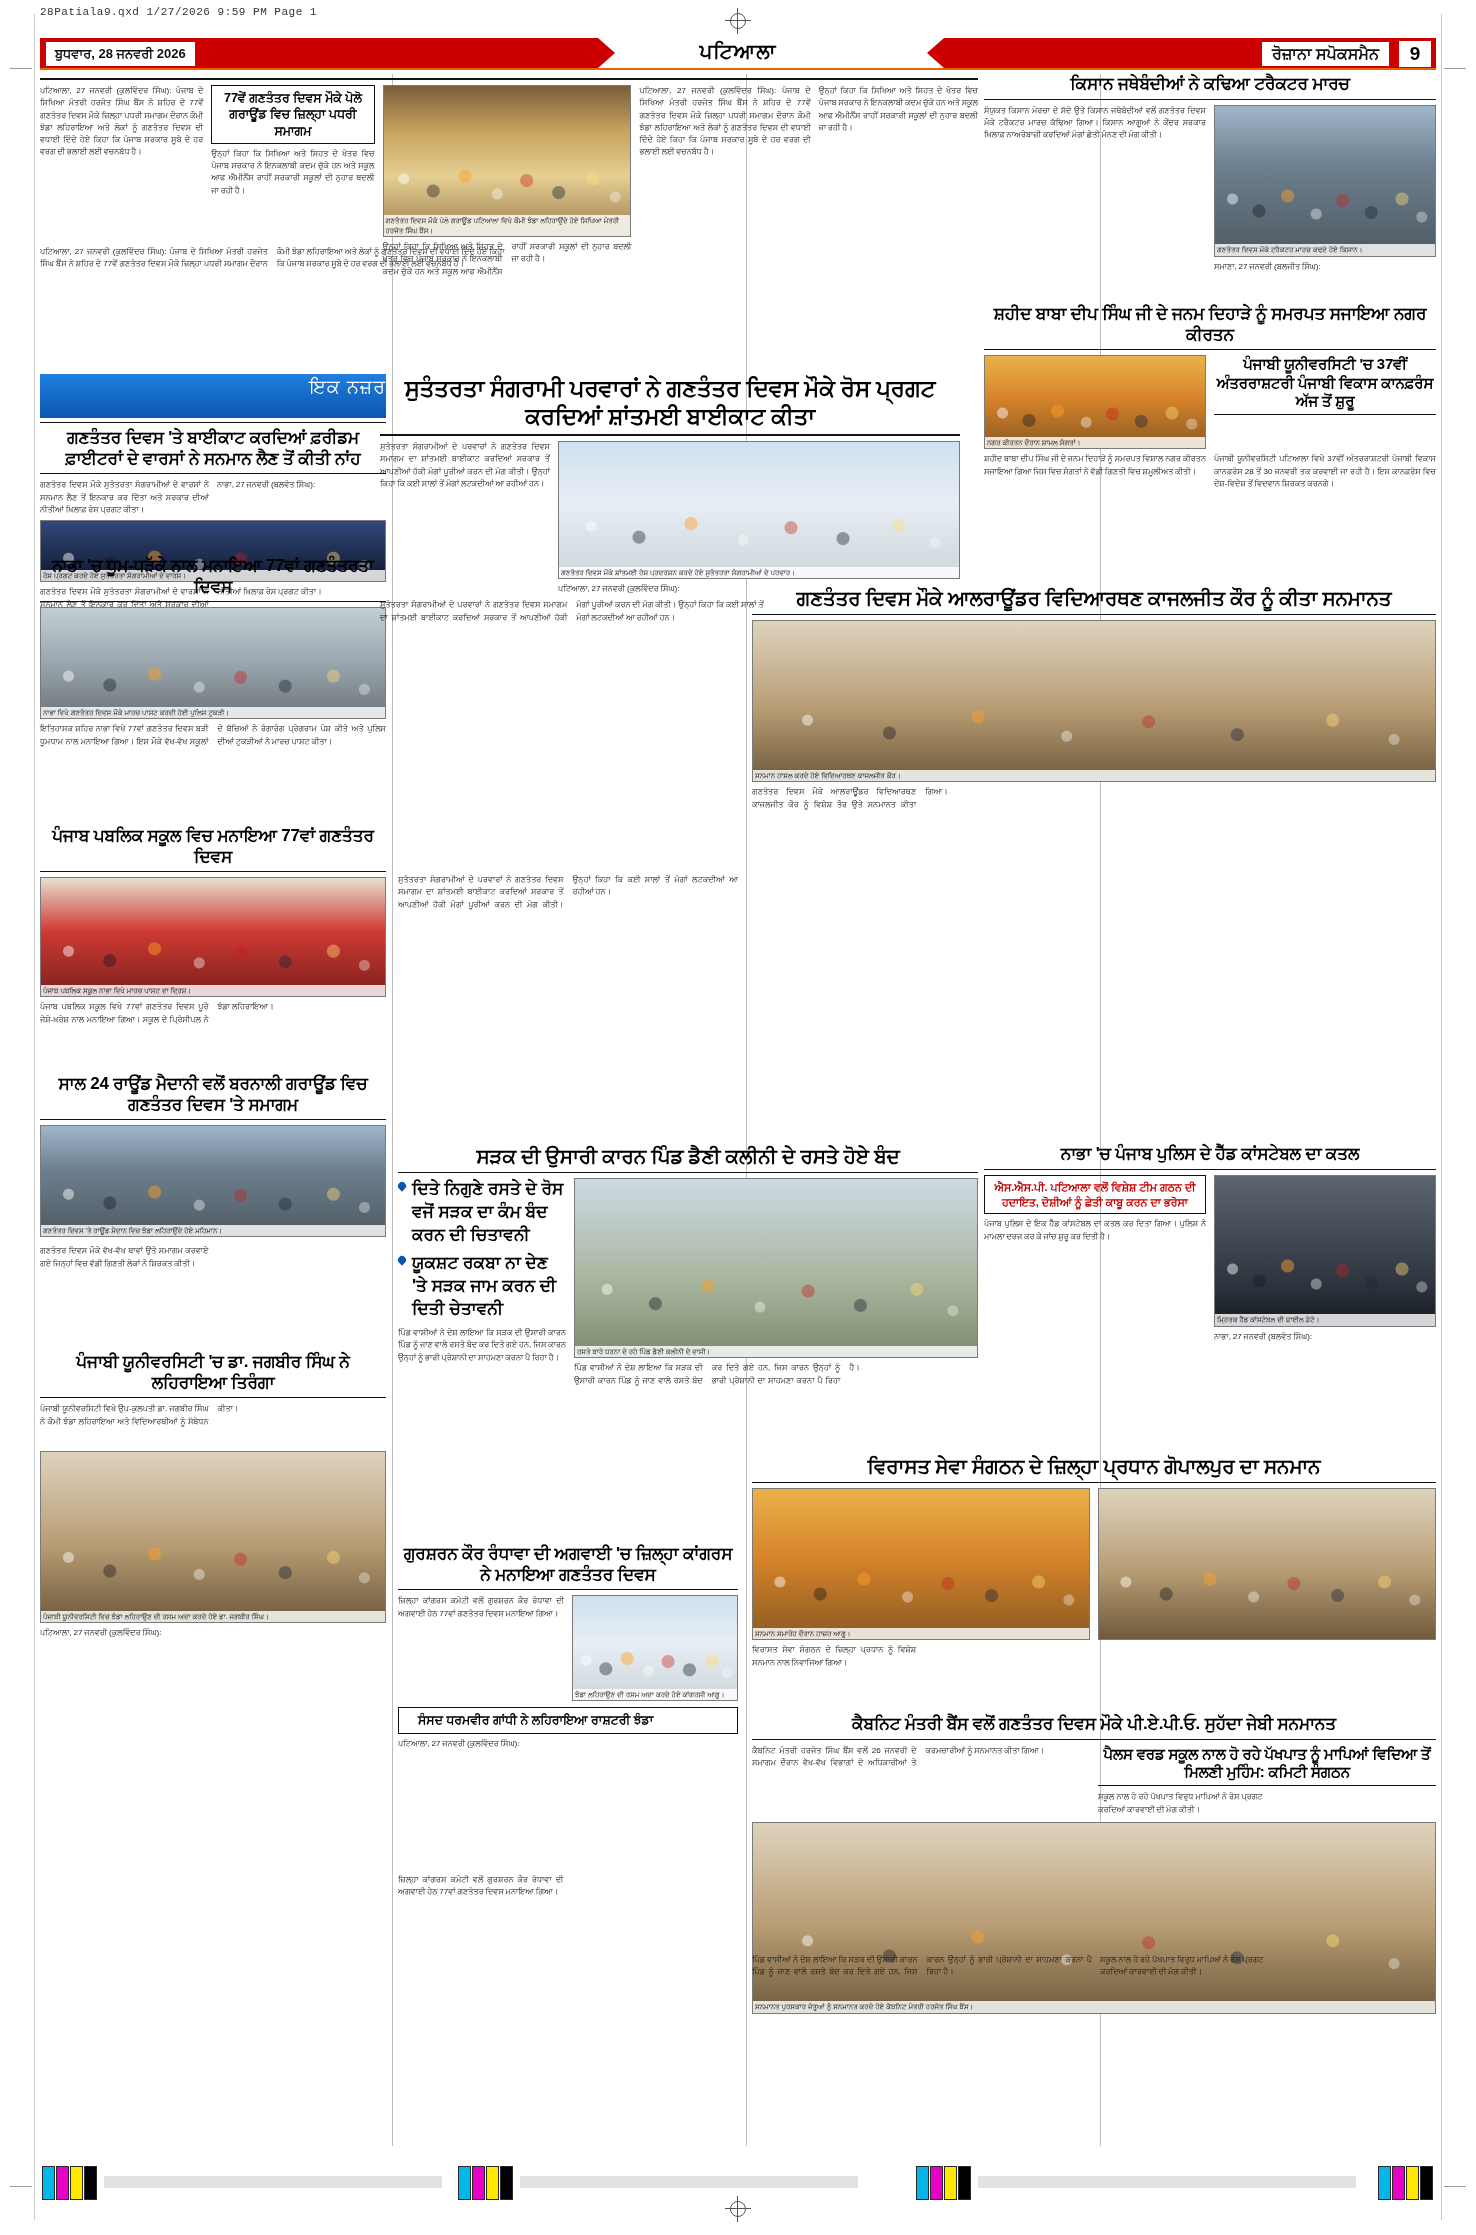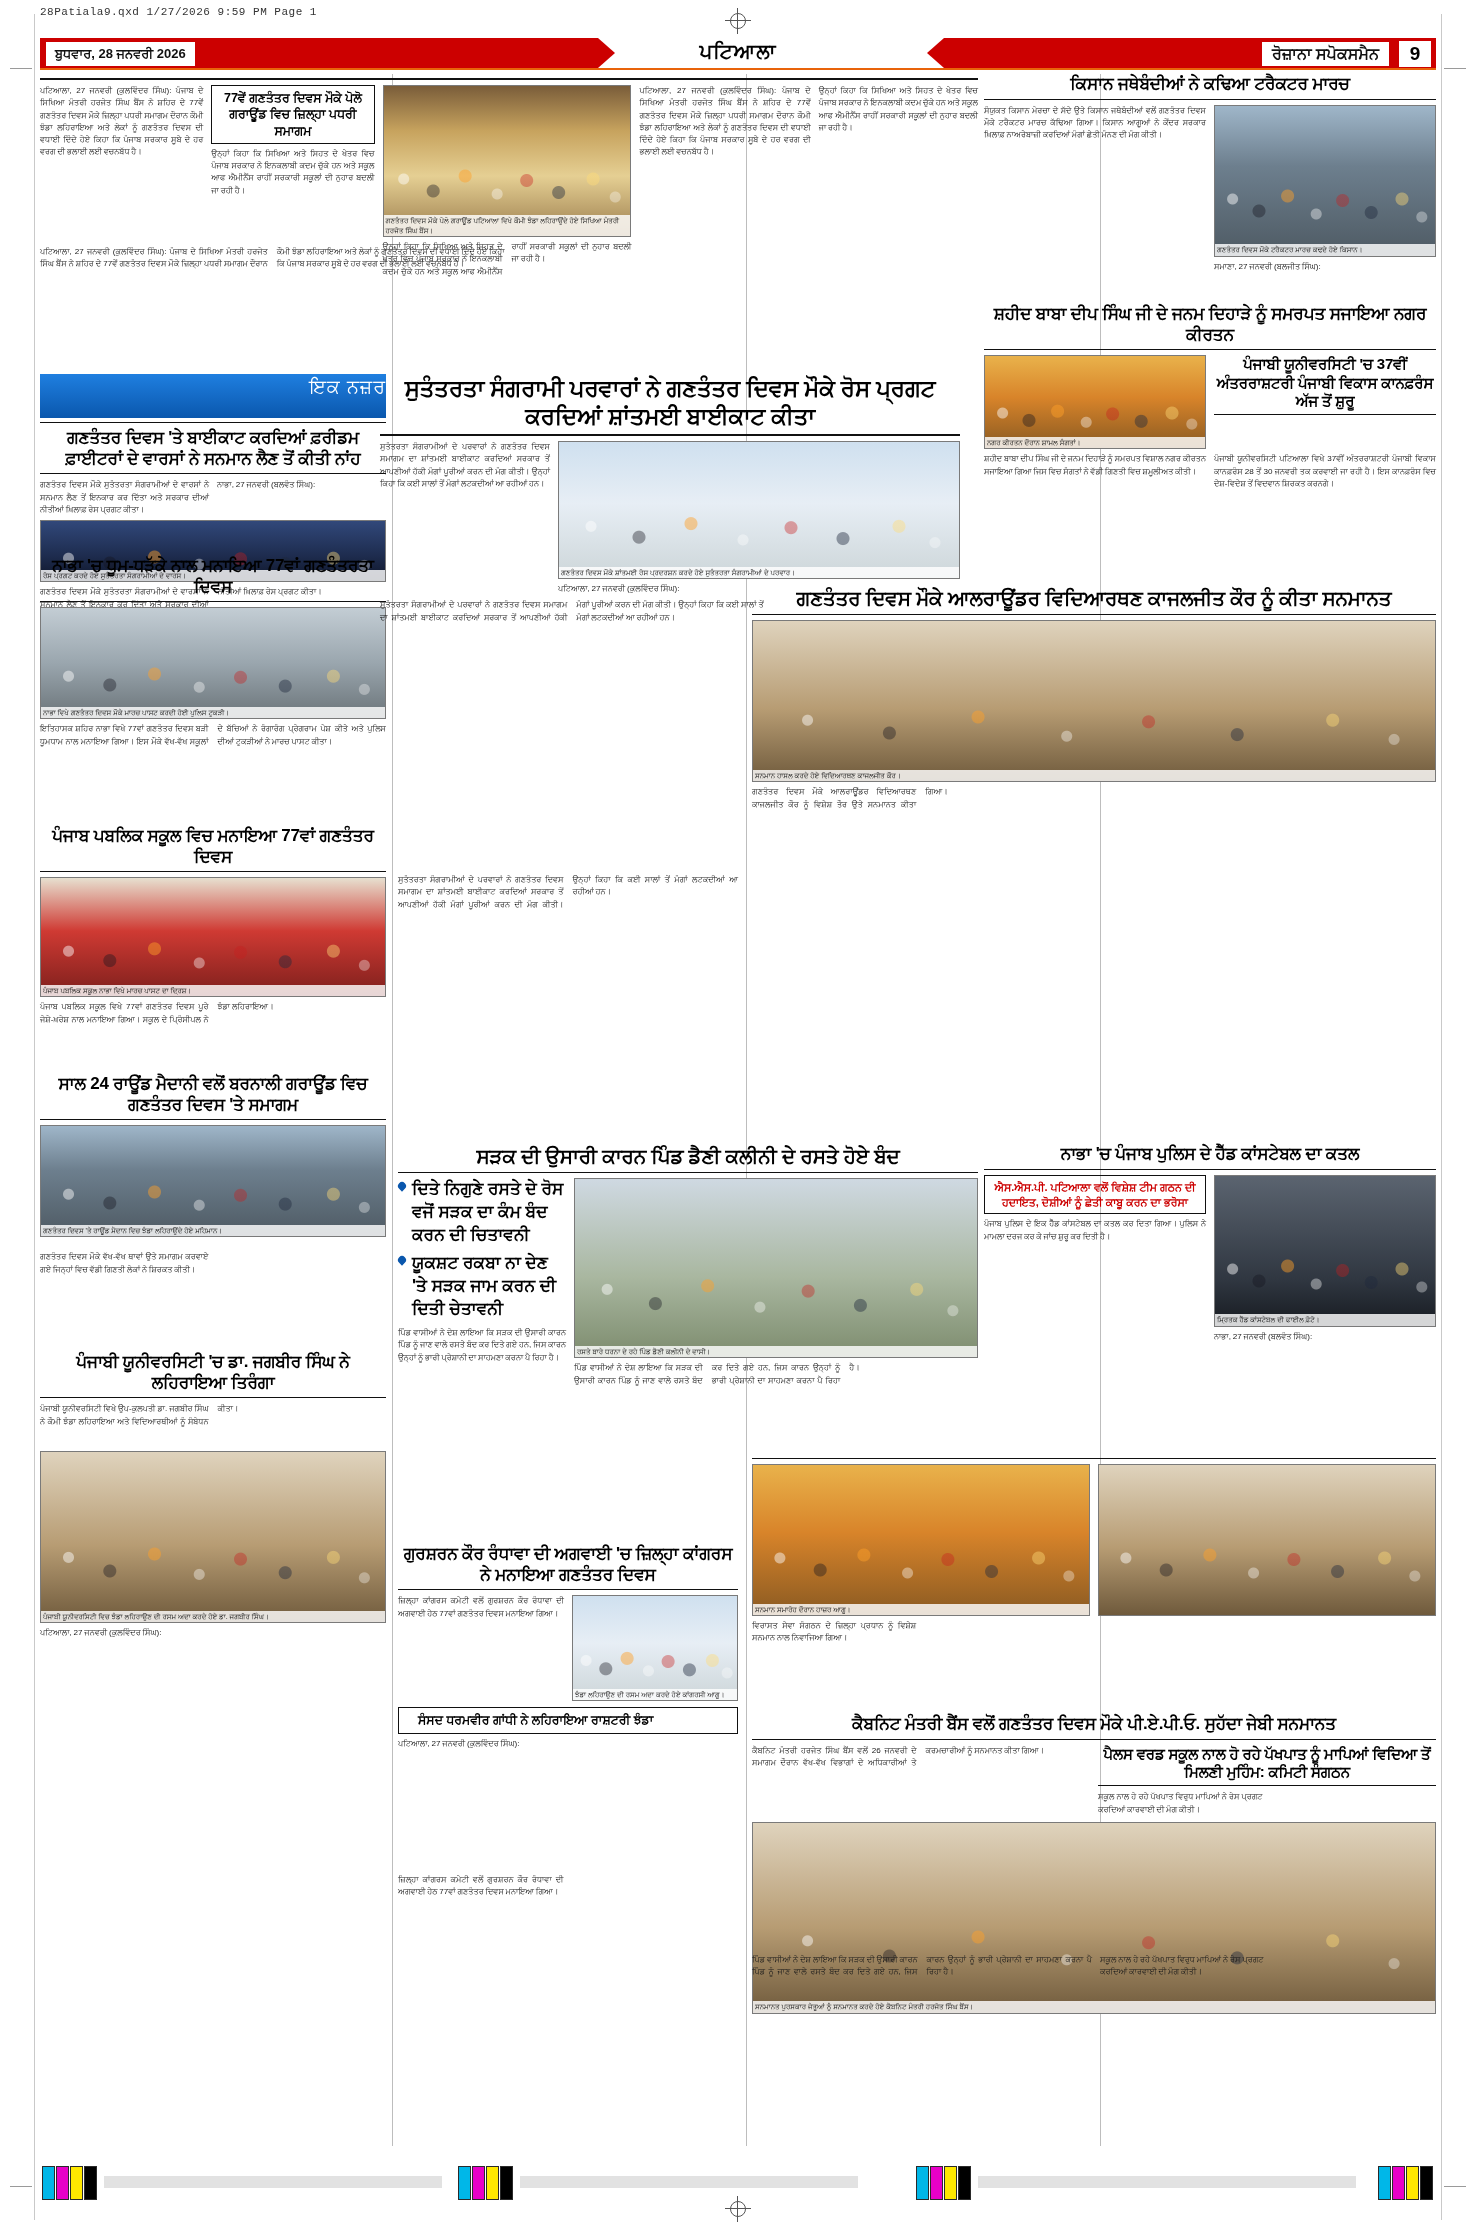--- a/index.html
+++ b/index.html
@@ -234,21 +234,21 @@
       </div>
       <div class="tx n2" style="margin-top:4px;height:120px;">ਪੰਜਾਬ ਪਬਲਿਕ ਸਕੂਲ ਵਿਖੇ 77ਵਾਂ ਗਣਤੰਤਰ ਦਿਵਸ ਪੂਰੇ ਜੋਸ਼ੋ-ਖ਼ਰੋਸ਼ ਨਾਲ ਮਨਾਇਆ ਗਿਆ। ਸਕੂਲ ਦੇ ਪ੍ਰਿੰਸੀਪਲ ਨੇ ਝੰਡਾ ਲਹਿਰਾਇਆ।</div>
     </div>
 
     <div class="zone" style="left:0;top:1000px;width:346px;">
       <h2 class="hl sm" style="text-align:center">ਸਾਲ 24 ਰਾਊਂਡ ਮੈਦਾਨੀ ਵਲੋਂ ਬਰਨਾਲੀ ਗਰਾਊਂਡ ਵਿਚ ਗਣਤੰਤਰ ਦਿਵਸ 'ਤੇ ਸਮਾਗਮ</h2>
       <div class="rule"></div>
       <div class="photo ph-crowd spk" style="height:110px;">
         <div class="cap">ਗਣਤੰਤਰ ਦਿਵਸ 'ਤੇ ਰਾਊਂਡ ਮੈਦਾਨ ਵਿਚ ਝੰਡਾ ਲਹਿਰਾਉਂਦੇ ਹੋਏ ਮਹਿਮਾਨ।</div>
       </div>
-      <div class="tx n2" style="margin-top:14px;height:140px;">ਗਣਤੰਤਰ ਦਿਵਸ ਮੌਕੇ ਵੱਖ-ਵੱਖ ਥਾਵਾਂ ਉਤੇ ਸਮਾਗਮ ਕਰਵਾਏ ਗਏ ਜਿਨ੍ਹਾਂ ਵਿਚ ਵੱਡੀ ਗਿਣਤੀ ਲੋਕਾਂ ਨੇ ਸ਼ਿਰਕਤ ਕੀਤੀ।</div>
+      <div class="tx n2" style="margin-top:8px;height:140px;">ਗਣਤੰਤਰ ਦਿਵਸ ਮੌਕੇ ਵੱਖ-ਵੱਖ ਥਾਵਾਂ ਉਤੇ ਸਮਾਗਮ ਕਰਵਾਏ ਗਏ ਜਿਨ੍ਹਾਂ ਵਿਚ ਵੱਡੀ ਗਿਣਤੀ ਲੋਕਾਂ ਨੇ ਸ਼ਿਰਕਤ ਕੀਤੀ।</div>
     </div>
 
     <div class="zone" style="left:0;top:1278px;width:346px;">
       <h2 class="hl sm" style="text-align:center">ਪੰਜਾਬੀ ਯੂਨੀਵਰਸਿਟੀ 'ਚ ਡਾ. ਜਗਬੀਰ ਸਿੰਘ ਨੇ ਲਹਿਰਾਇਆ ਤਿਰੰਗਾ</h2>
       <div class="rule"></div>
       <div class="tx n2" style="height:44px;">ਪੰਜਾਬੀ ਯੂਨੀਵਰਸਿਟੀ ਵਿਖੇ ਉਪ-ਕੁਲਪਤੀ ਡਾ. ਜਗਬੀਰ ਸਿੰਘ ਨੇ ਕੌਮੀ ਝੰਡਾ ਲਹਿਰਾਇਆ ਅਤੇ ਵਿਦਿਆਰਥੀਆਂ ਨੂੰ ਸੰਬੋਧਨ ਕੀਤਾ।</div>
       <div class="photo ph-indoor spk" style="height:170px;margin-top:4px;">
         <div class="cap">ਪੰਜਾਬੀ ਯੂਨੀਵਰਸਿਟੀ ਵਿਚ ਝੰਡਾ ਲਹਿਰਾਉਣ ਦੀ ਰਸਮ ਅਦਾ ਕਰਦੇ ਹੋਏ ਡਾ. ਜਗਬੀਰ ਸਿੰਘ।</div>
       </div>
       <div class="tx n2" style="margin-top:4px;height:540px;">ਪਟਿਆਲਾ, 27 ਜਨਵਰੀ (ਕੁਲਵਿੰਦਰ ਸਿੰਘ):</div>
@@ -317,20 +317,21 @@
         <div style="width:222px;">
           <div class="photo ph-dark spk" style="height:150px;">
             <div class="cap">ਮ੍ਰਿਤਕ ਹੈੱਡ ਕਾਂਸਟੇਬਲ ਦੀ ਫਾਈਲ ਫ਼ੋਟੋ।</div>
           </div>
           <div class="tx" style="margin-top:4px;">ਨਾਭਾ, 27 ਜਨਵਰੀ (ਬਲਵੰਤ ਸਿੰਘ):</div>
         </div>
       </div>
     </div>
 
     <div class="zone" style="left:712px;top:1380px;width:684px;">
+      <h2 class="hl" style="text-align:center">ਵਿਰਾਸਤ ਸੇਵਾ ਸੰਗਠਨ ਦੇ ਜ਼ਿਲ੍ਹਾ ਪ੍ਰਧਾਨ ਗੋਪਾਲਪੁਰ ਦਾ ਸਨਮਾਨ</h2>
       <div class="rule"></div>
       <div style="display:flex;gap:8px;">
         <div style="width:338px;">
           <div class="photo ph-orange spk" style="height:150px;">
             <div class="cap">ਸਨਮਾਨ ਸਮਾਰੋਹ ਦੌਰਾਨ ਹਾਜ਼ਰ ਆਗੂ।</div>
           </div>
         </div>
         <div style="width:338px;">
           <div class="photo ph-indoor spk" style="height:150px;"></div>
         </div>

